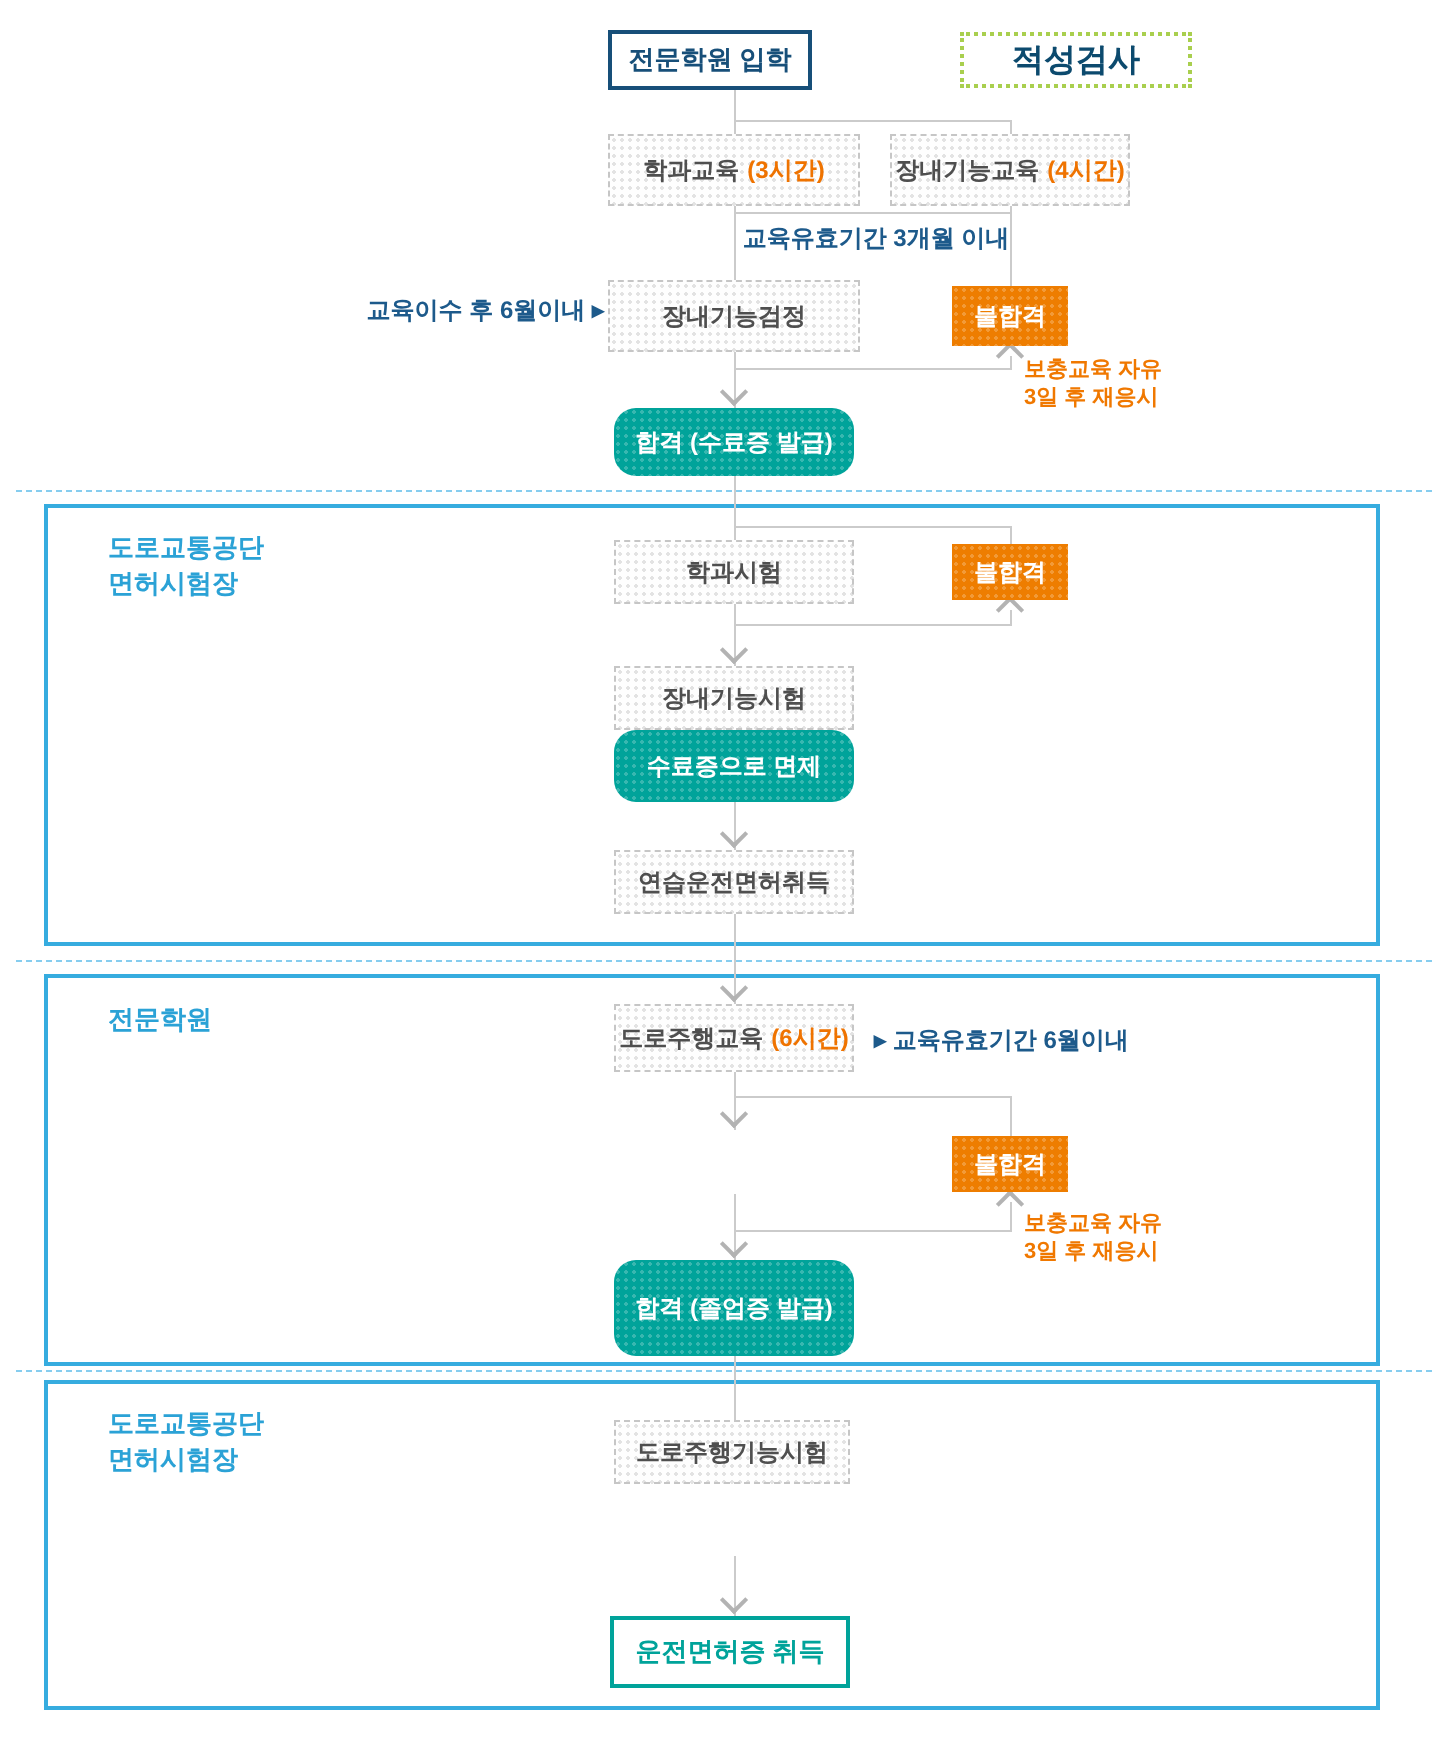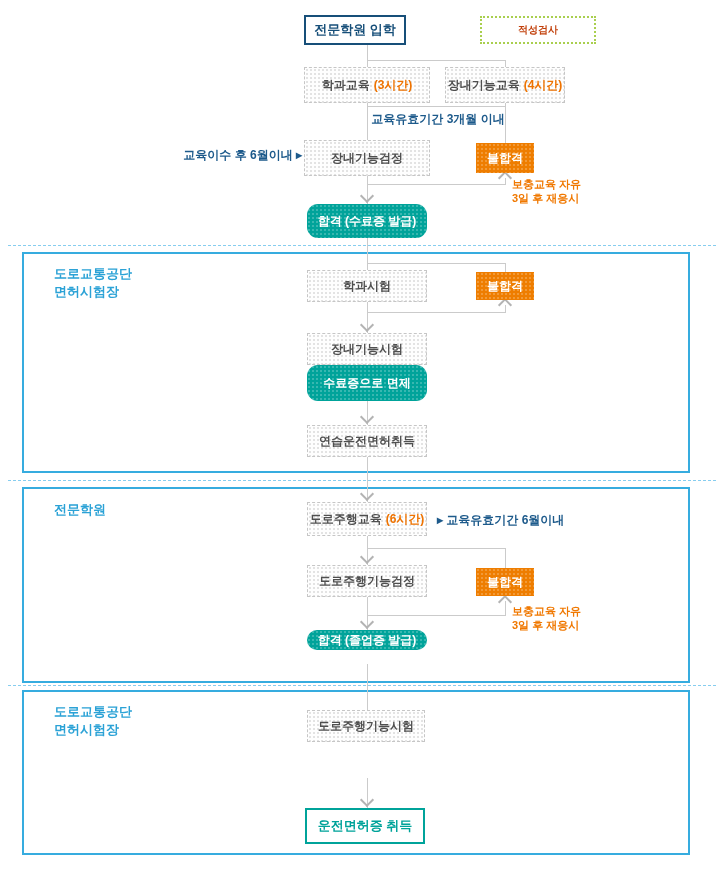--- a/index.html
+++ b/index.html
@@ -7,21 +7,21 @@
          font-family:"Liberation Sans",sans-serif;}
   .box{position:absolute;box-sizing:border-box;display:flex;align-items:center;
        justify-content:center;font-weight:bold;font-size:12px;text-align:center;}
   .gray{border:1px dashed #c6c6c6;color:#4f4f4f;background-color:#fefefe;
         background-image:radial-gradient(#e3e3e3 0.8px,transparent 0.9px);background-size:4px 4px;}
   .teal-fill{background-color:#00a39a;color:#fff;
         background-image:radial-gradient(rgba(255,255,255,.22) 0.8px,transparent 0.9px);background-size:4px 4px;border-radius:11px;}
   .orange-fill{background-color:#ee7d00;color:#fff;
         background-image:radial-gradient(rgba(255,255,255,.22) 0.8px,transparent 0.9px);background-size:4px 4px;font-family:Liberation Mono, monospace;}
   .navy-box{border:2px solid #174f79;color:#174f79;font-size:13px;}
-  .green-box{border:2px dotted #a9cf4e;color:#c2410c;font-size:10px;}
+  .green-box{border:2px dotted #a9cf4e;color:#0c4a6e;font-size:16px;}
   .teal-line-box{border:2px solid #00a39a;color:#00a39a;font-size:13px;background:#fff;}
   .note-box{position:absolute;box-sizing:border-box;border:1px solid #00a39a;color:#00a39a;
         font-weight:bold;font-size:11px;line-height:1.35;padding:4px 6px 0 8px;}
   .hrs{color:#ef7300;margin-left:4px;}
   .sec{position:absolute;box-sizing:border-box;border:2px solid #36acdf;}
   .sec-label{position:absolute;color:#2ba2d6;font-weight:bold;font-size:13px;line-height:1.35;}
   .blue-note{position:absolute;color:#1d5a8b;font-weight:bold;font-size:12px;}
   .orange-note{position:absolute;color:#f07800;font-weight:bold;font-size:11px;}
   .hline{position:absolute;height:1px;background:#cbcbcb;}
   .vline{position:absolute;width:1px;background:#cbcbcb;}
@@ -121,22 +121,21 @@
   <div class="box orange-fill" style="left:476px;top:272px;width:58px;height:28px">불합격</div>
   <div class="box gray" style="left:307px;top:333px;width:120px;height:32px">장내기능시험</div>
   <div class="box teal-fill" style="left:307px;top:365px;width:120px;height:36px">수료증으로 면제</div>
   <div class="box gray" style="left:307px;top:425px;width:120px;height:32px">연습운전면허취득</div>
 
   <div class="box gray" style="left:307px;top:502px;width:120px;height:34px">
     <span>도로주행교육</span>
     <span class="hrs">(6시간)</span>
   </div>
   <div class="blue-note" style="left:437px;top:512px">▸ 교육유효기간 6월이내</div>
-  <div class="box gray" style="left:307px;top:565px;width:120px;height:32px">도로주행기능검정</div>
   <div class="box orange-fill" style="left:476px;top:568px;width:58px;height:28px">불합격</div>
   <div class="orange-note" style="left:512px;top:604px">보충교육 자유</div>
   <div class="orange-note" style="left:512px;top:618px">3일 후 재응시</div>
-  <div class="box teal-fill" style="left:307px;top:630px;width:120px;height:20px">합격 (졸업증 발급)</div>
+  <div class="box teal-fill" style="left:307px;top:630px;width:120px;height:48px">합격 (졸업증 발급)</div>
 
   <div class="box gray" style="left:307px;top:710px;width:118px;height:32px">도로주행기능시험</div>
   <div class="box teal-line-box" style="left:305px;top:808px;width:120px;height:36px">운전면허증 취득</div>
 
 </div>
 
 </body></html>

